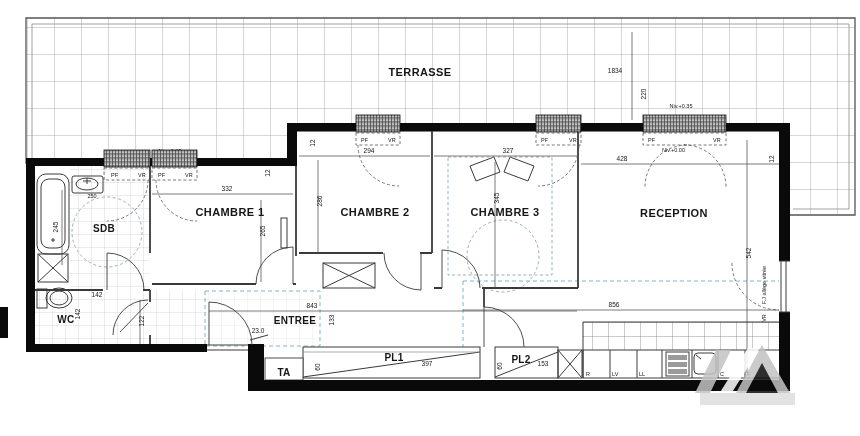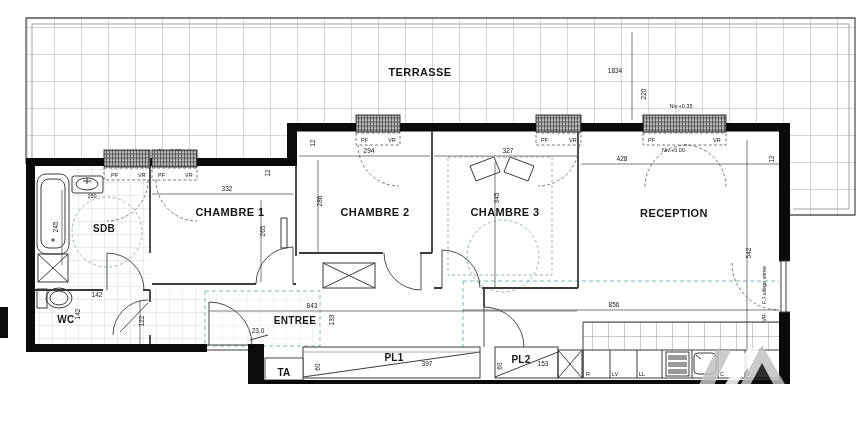--- a/index.html
+++ b/index.html
@@ -1,16 +1,16 @@
 <!DOCTYPE html>
 <html><head>
 <meta charset="utf-8">
 <style>
   html,body{margin:0;padding:0;background:#ffffff;}
-  .stage{position:relative;width:860px;height:384px;background:#fff;overflow:hidden;}
+  .stage{position:relative;width:860px;height:436px;background:#fff;overflow:hidden;}
   svg{display:block;}
   text{font-family:"Liberation Sans", sans-serif;fill:#161616;}
   .room-label{font-size:11px;font-weight:bold;letter-spacing:.4px;}
   .room-label-sm{font-size:10px;font-weight:bold;letter-spacing:.3px;}
   .dim{font-size:6.5px;}
   .tiny{font-size:5.5px;}
   .thin{stroke:#3a3a3a;stroke-width:1;fill:none;}
   .thin2{stroke:#3a3a3a;stroke-width:1.8;fill:none;}
   .dimline{stroke:#444;stroke-width:.7;fill:none;}
   .door{stroke:#3a3a3a;stroke-width:.9;fill:none;}

